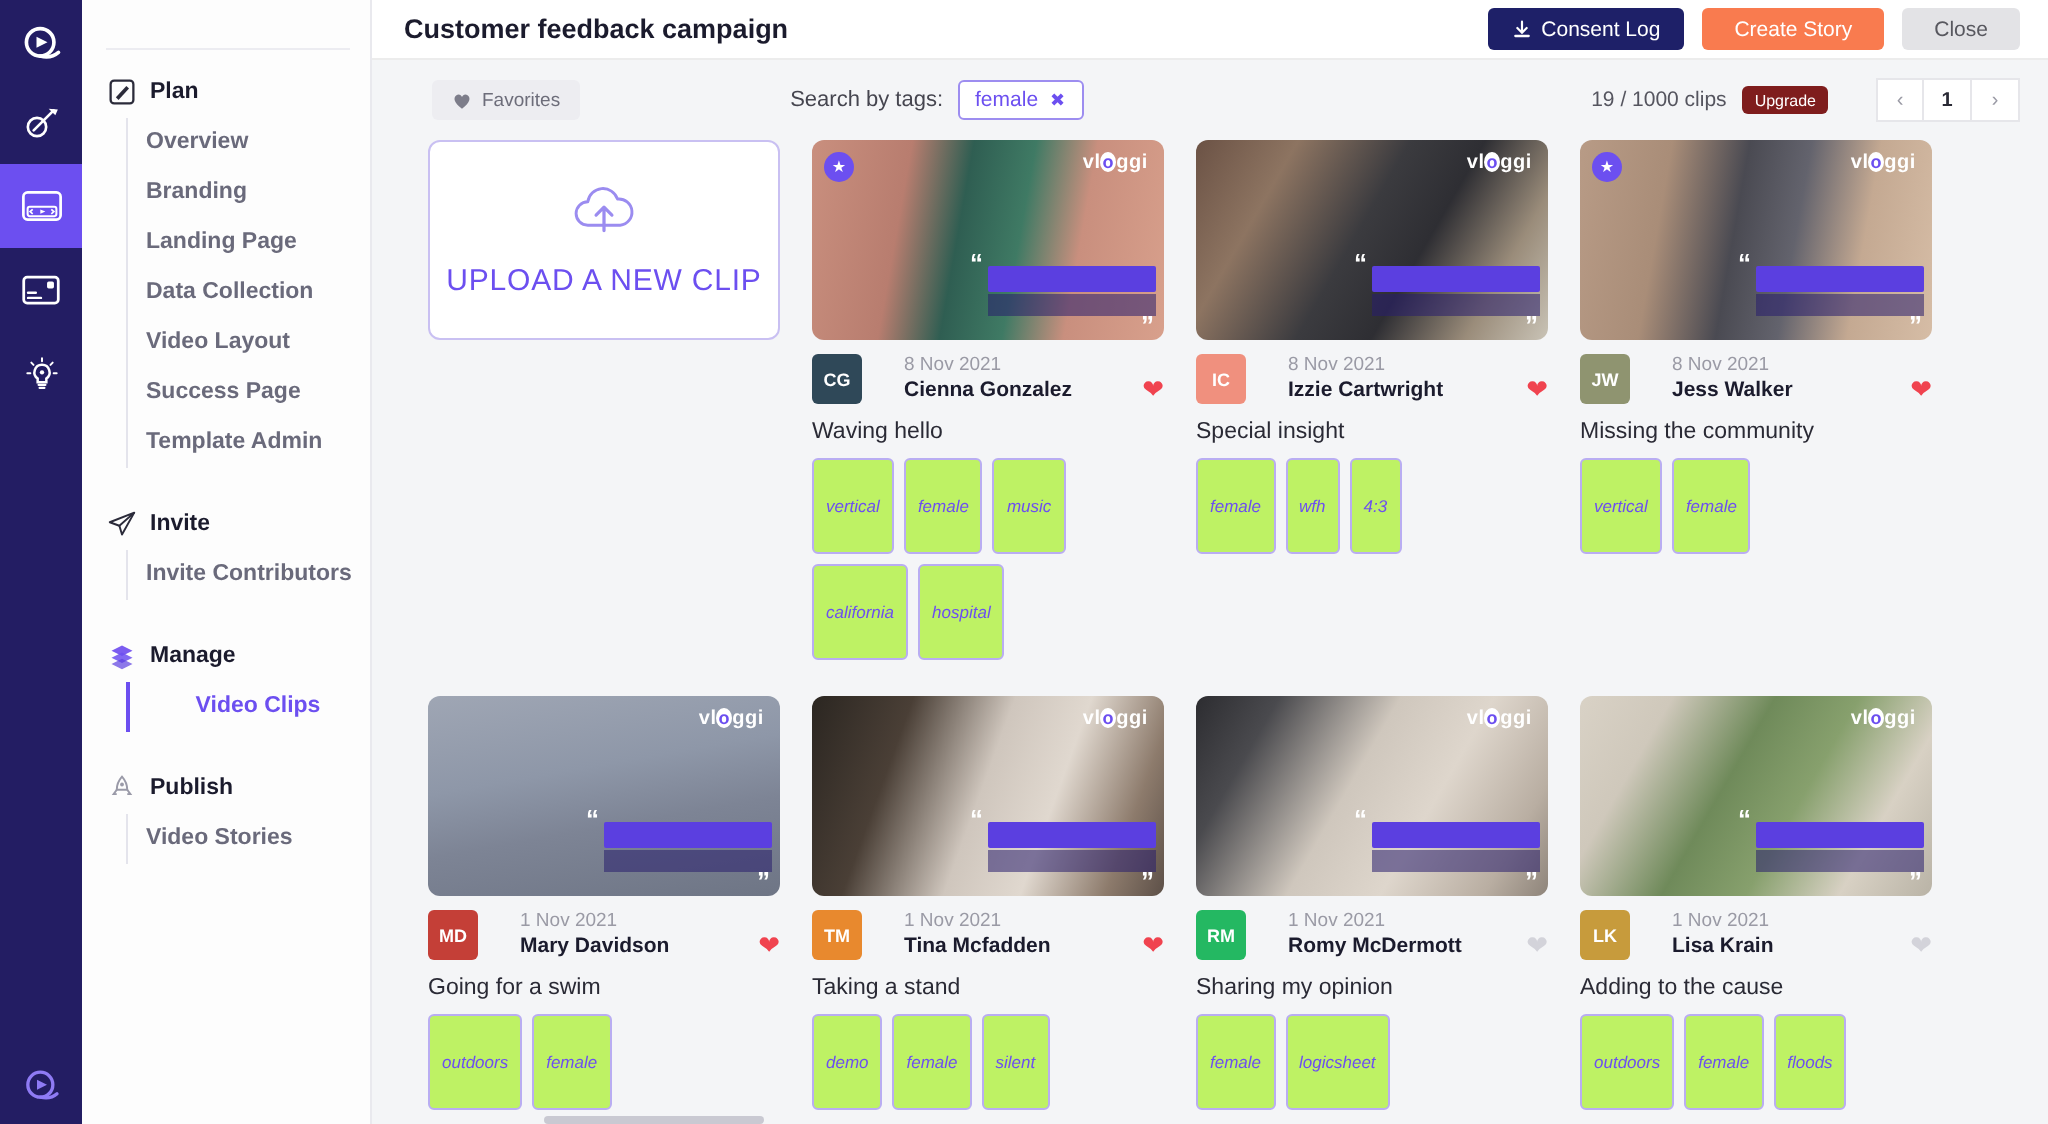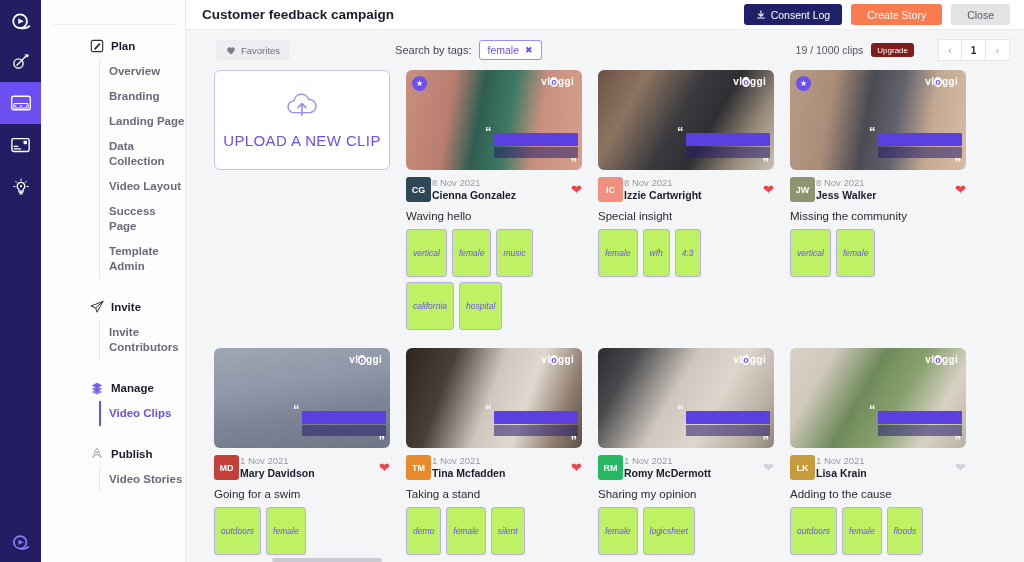--- a/index.html
+++ b/index.html
@@ -25,35 +25,35 @@
   .rail-item.active { background: #6c4ff0; }
   .rail-bottom { position: absolute; bottom: 8px; left: 0; width: 41px;
     display: flex; align-items: center; justify-content: center; }
 
   
   .sidebar {
     width: 145px; flex: 0 0 145px; background: #fdfdfd;
     border-right: 1px solid #e9e9ee; padding-top: 32px;
     position: relative;
   }
-  .side-group { margin-bottom: 4px; margin-left: 36px; }
+  .side-group { margin-bottom: 4px; }
   .side-head {
     display: flex; align-items: center; gap: 7px;
     padding: 6px 0 6px 12px; font-size: 11.5px; font-weight: bold;
     color: #1b1b2d;
   }
   .side-head .ic { width: 15px; height: 15px; display: flex;
     align-items: center; justify-content: center; }
   .side-sub { border-left: 1.5px solid #e4e4ec; margin-left: 22px; font-weight: bold; }
   .side-sub-item {
     padding: 5px 0 5px 9px; font-size: 11.5px; color: #6a6a7b;
     cursor: pointer; line-height: 15px;
   }
   .side-sub-item.active { color: #6c4ff0; }
-  .side-sub.has-active { border-left-color: transparent; }
+  .side-sub.has-active { border-left-color: transparent; text-align: center; }
   .side-sub.has-active .side-sub-item.active {
     border-left: 2px solid #6c4ff0; margin-left: -1.5px; padding-left: 8.5px;
   }
   .side-sub.has-active .side-sub-item:not(.active) {
     border-left: 1.5px solid #e4e4ec;
   }
   .group-divider { height: 10px; }
   .sidebar-topline { position: absolute; top: 24px; left: 12px;
     right: 10px; height: 1px; background: #ececf1; }
 
@@ -135,21 +135,21 @@
   .wm b { color: #6c4ff0; background: #fff; border-radius: 50%;
     padding: 0 1px; font-size: 9px; }
   .ovl { position: absolute; left: 50%; right: 4px; bottom: 12px; }
   .ovl-name { background: #5b3fe0; height: 13px; border-radius: 1px; }
   .ovl-cap { background: rgba(40,30,110,.55); height: 11px; margin-top: 1px; }
   .q-open { position: absolute; left: calc(50% - 9px); bottom: 32px;
     color: #fff; font-size: 13px; font-weight: bold; line-height: 1; }
   .q-close { position: absolute; right: 5px; bottom: 1px; color: #fff;
     font-size: 13px; font-weight: bold; line-height: 1; }
 
-  .meta { display: flex; align-items: center; gap: 1px; margin-top: 7px; }
+  .meta { display: flex; align-items: flex-end; gap: 21px; margin-top: 7px; }
   .avatar {
     width: 25px; height: 25px; border-radius: 3px; color: #fff;
     font-size: 9px; display: flex; align-items: center;
     justify-content: center; flex: 0 0 25px; font-weight: bold;
   }
   .meta-text { line-height: 1.25; min-width: 0; }
   .m-date { font-size: 9.5px; color: #9a9aa5; }
   .m-name { font-size: 10.5px; font-weight: bold; color: #1b1b2d; }
   .heart { margin-left: auto; font-size: 13px; cursor: pointer; }
   .heart.on { color: #f0434f; }

